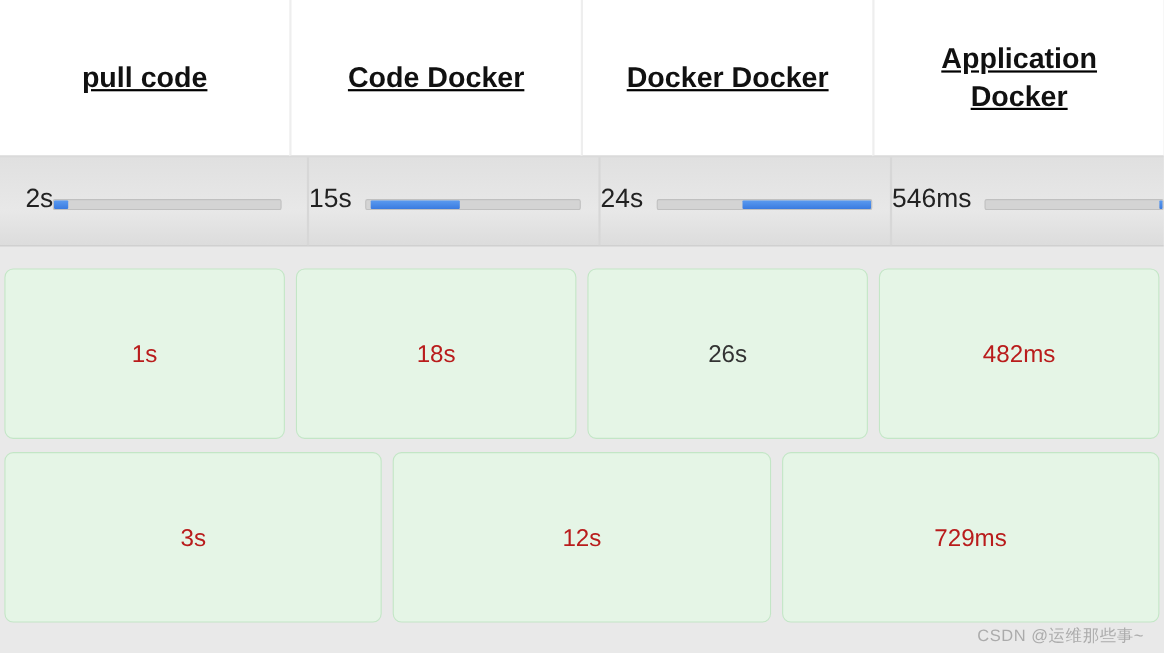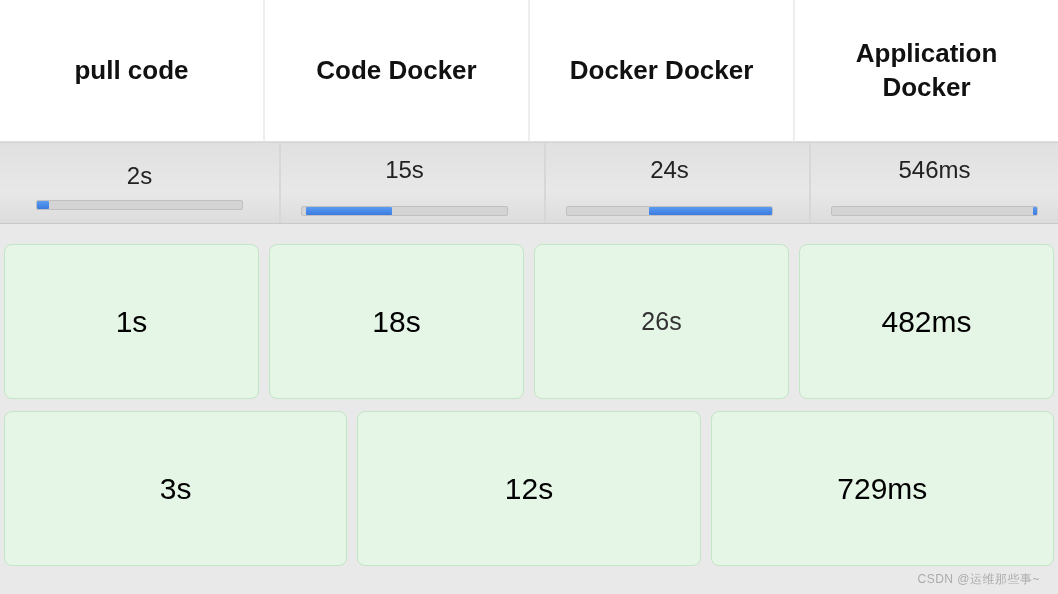--- a/index.html
+++ b/index.html
@@ -8,20 +8,21 @@
       background: #e9e9e9;
       width: 1058px;
       height: 594px;
       overflow: hidden;
     }
     .pipeline { width: 100%; height: 100%; }
     .header-row {
       display: flex;
       background: #fff;
       height: 142px;
+      text-decoration: underline;
     }
     .header-cell {
       flex: 1;
       display: flex;
       align-items: center;
       justify-content: center;
       font-size: 26px;
       font-weight: 700;
       color: #111;
       text-align: center;
@@ -34,21 +35,21 @@
     .avg-row {
       display: flex;
       height: 82px;
       background: linear-gradient(to bottom, #e0e0e0 0%, #e8e8e8 60%, #dcdcdc 100%);
       border-top: 1px solid #d4d4d4;
       border-bottom: 1px solid #c8c8c8;
     }
     .avg-cell {
       flex: 1;
       display: flex;
-      flex-direction: column;
+      flex-direction: row;
       align-items: center;
       justify-content: center;
       padding-top: 6px;
       margin-left: 16px;
     }
     .avg-cell + .avg-cell { border-left: 2px solid #d7d7d7; gap: 12px; }
     .avg-label {
       font-size: 24px;
       color: #222;
       font-weight: 400;
@@ -77,32 +78,32 @@
     }
     .run-cell {
       flex: 1;
       height: 155px;
       background: #e5f5e6;
       border: 1px solid #c3e6c6;
       border-radius: 8px;
       display: flex;
       align-items: center;
       justify-content: center;
-      font-size: 30px;
+      font-size: 22px;
       font-weight: 400;
-      color: #000000;
+      color: #b91c1c;
     }
-    .run-cell.emph { color: #333; font-size: 25px; }
+    .run-cell.emph { color: #333; font-size: 22px; }
 
     .watermark {
       position: absolute;
       right: 18px;
       bottom: 6px;
       color: rgba(120,120,120,0.55);
-      font-size: 12px;
+      font-size: 15px;
       letter-spacing: 0.5px;
       pointer-events: none;
       margin-top: 44px;
     }
   </style>
 </head>
 <body>
 
 <div class="pipeline">
 

